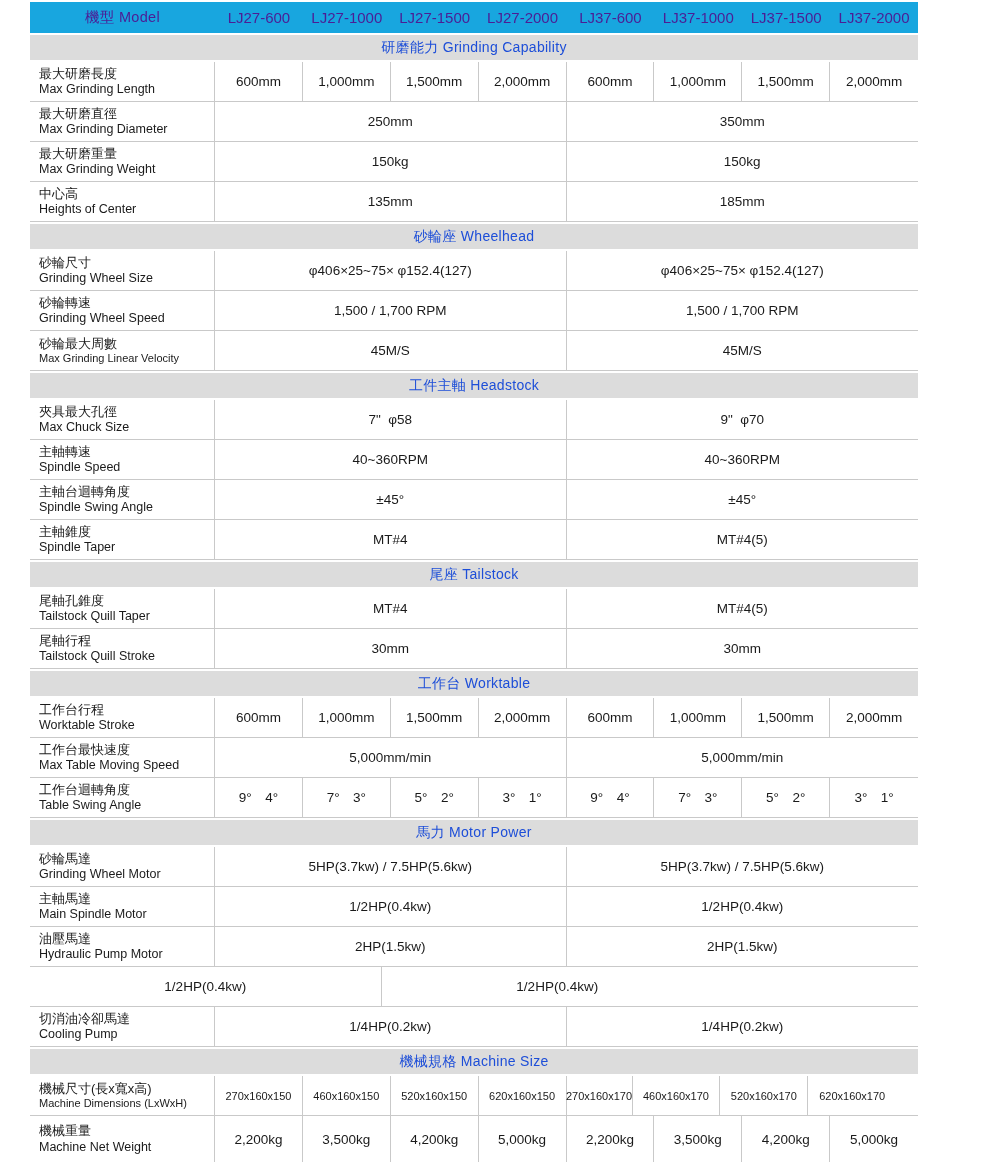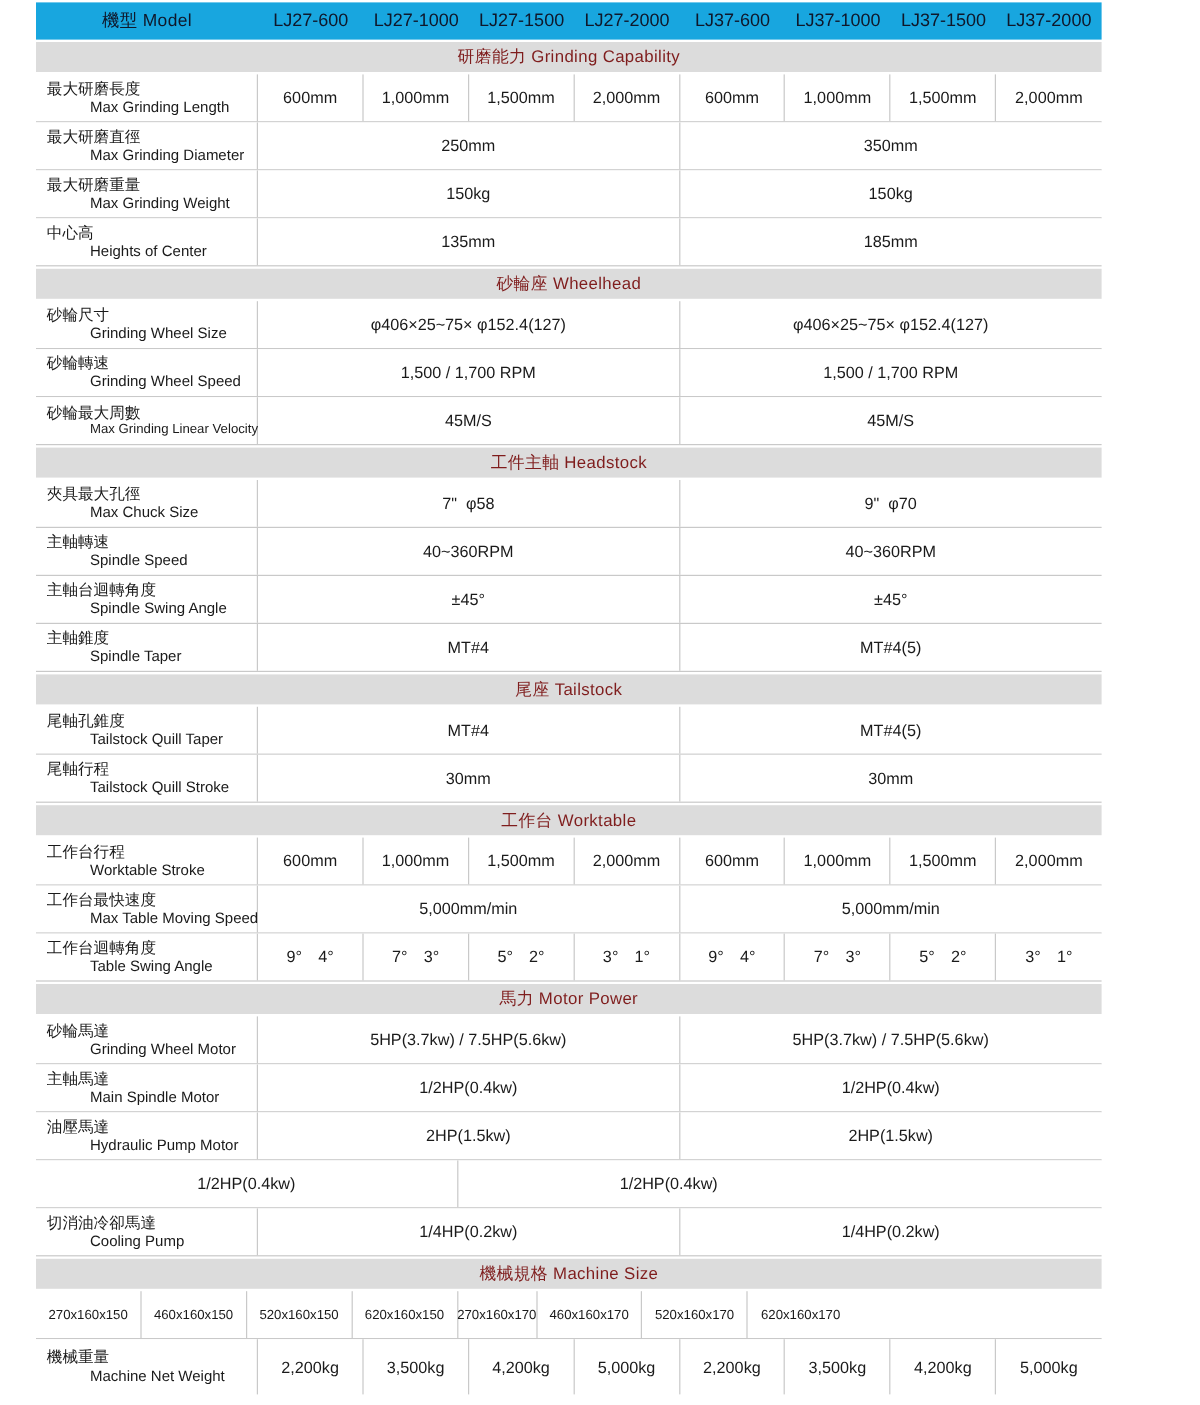--- a/index.html
+++ b/index.html
@@ -9,51 +9,51 @@
     font-family:"Liberation Sans", sans-serif;
     color:#1a1a1a;
     overflow:hidden;
   }
   .page { position:relative; width:1000px; height:1171px; background:#fff; }
   .spec-table { position:absolute; left:30px; top:2px; width:888px; }
 
   
   .thead {
     display:flex; align-items:stretch;
-    height:31px; background:var(--header-bg,#18a6df); color:#0f172a;
+    height:31px; background:var(--header-bg,#18a6df); color:#4c1d95;
   }
   .th-label {
     width:185px; display:flex; align-items:center; justify-content:center;
     font-size:14.5px; letter-spacing:.3px;
   }
   .th-model {
     width:87.875px; display:flex; align-items:center; justify-content:center;
     font-size:15px; white-space:nowrap;
   }
 
   
   .section-bar {
     height:25px; margin:2px 0; background:var(--section-bg,#dcdcdc);
     display:flex; align-items:center; justify-content:center;
-    font-size:14px; color:#7f1d1d; letter-spacing:.3px;
+    font-size:14px; color:#1d4ed8; letter-spacing:.3px;
   }
 
   
   .row {
     display:flex; height:40px; border-bottom:1px solid var(--border,#c9c9c9);
     background:#fff;
   }
   .row.tall { height:46px; border-bottom:none; }
   .label-cell {
     width:185px; border-right:1px solid var(--border,#c9c9c9);
     padding:3px 4px 3px 9px;
     display:flex; flex-direction:column; justify-content:center;
   }
   .label-zh { font-size:13px; line-height:1.25; white-space:nowrap; }
-  .label-en { font-size:12.5px; line-height:1.2; white-space:nowrap;margin-left:36px; }
+  .label-en { font-size:12.5px; line-height:1.2; white-space:nowrap; }
   .label-en.small { font-size:11px; }
   .cell {
     display:flex; align-items:center; justify-content:center;
     font-size:13.5px; border-right:1px solid var(--border,#c9c9c9);
     white-space:pre; text-align:center;
   }
   .cell.last { border-right:none; }
   .cell.small { font-size:11px; }
 </style>
 </head>
@@ -258,20 +258,24 @@
         <div class="row">
           <div class="label-cell">
             <div class="label-zh">切消油冷卻馬達</div>
             <div class="label-en">Cooling Pump</div>
           </div>
           <div class="cell" style="width: 351.5px;">1/4HP(0.2kw)</div>
           <div class="cell last" style="width: 351.5px;">1/4HP(0.2kw)</div>
         </div>
         <div class="section-bar">機械規格 Machine Size</div>
         <div class="row">
+          <div class="label-cell">
+            <div class="label-zh">機械尺寸(長x寬x高)</div>
+            <div class="label-en small">Machine Dimensions (LxWxH)</div>
+          </div>
           <div class="cell small" style="width: 87.875px;">270x160x150</div>
           <div class="cell small" style="width: 87.875px;">460x160x150</div>
           <div class="cell small" style="width: 87.875px;">520x160x150</div>
           <div class="cell small" style="width: 87.875px;">620x160x150</div>
           <div class="cell small" style="width: 66px;">270x160x170</div>
           <div class="cell small" style="width: 87.875px;">460x160x170</div>
           <div class="cell small" style="width: 87.875px;">520x160x170</div>
           <div class="cell last small" style="width: 87.875px;">620x160x170</div>
         </div>
         <div class="row tall">

